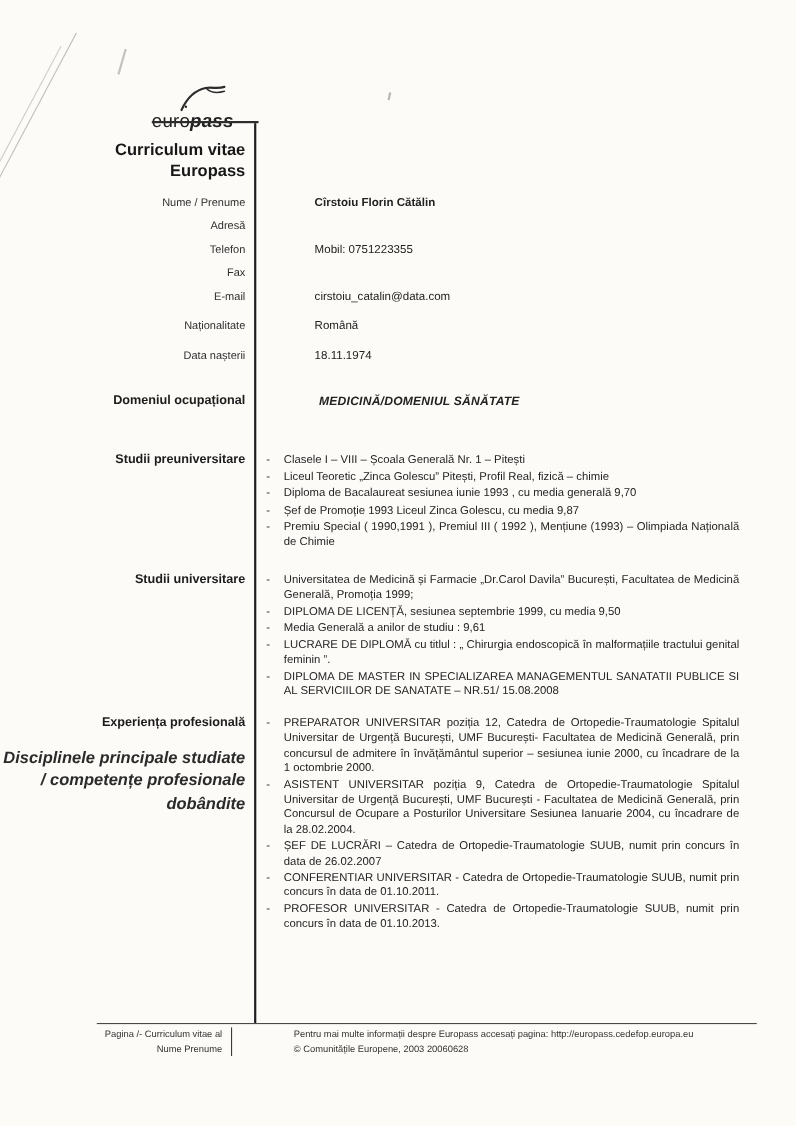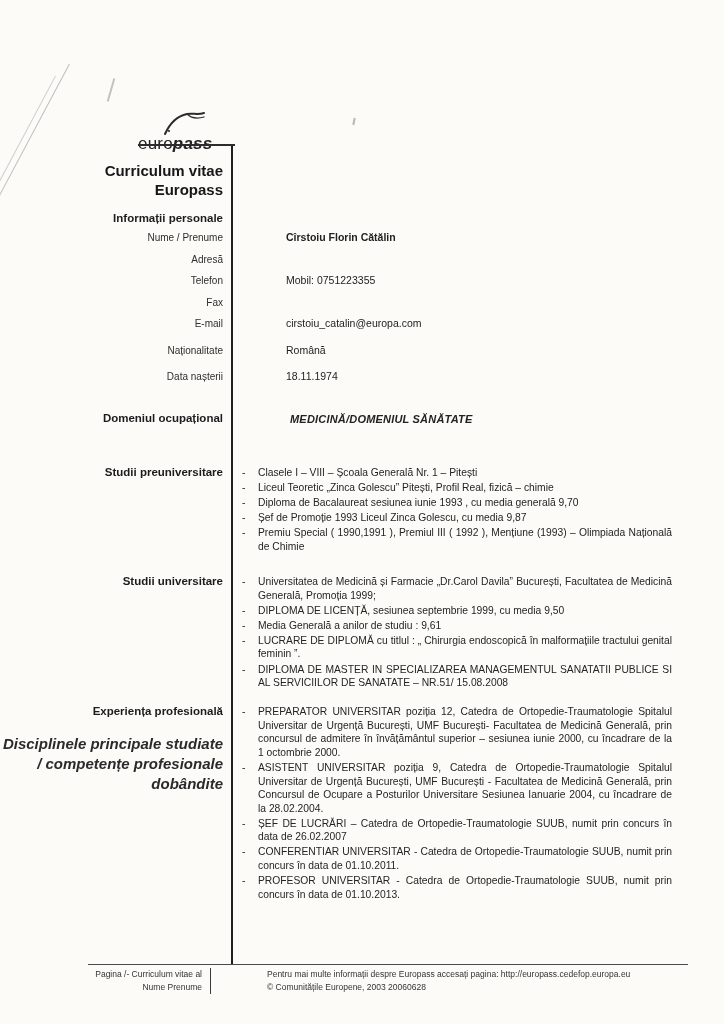--- a/index.html
+++ b/index.html
@@ -3,21 +3,21 @@
 <meta charset="utf-8">
 <style>
   * { margin:0; padding:0; box-sizing:border-box; }
   html,body { background:#ffffff; }
   body {
     width:724px; height:1024px; position:relative; overflow:hidden;
     background:#fcfbf8;
     font-family:"Liberation Sans","DejaVu Sans",sans-serif;
     color:#2b2b2b;
   }
-  .page { position:absolute; inset:0;margin-top:34px; }
+  .page { position:absolute; inset:0; }
 
   
   .art { position:absolute; background:#8a8a8a; opacity:.55; }
   .art-diag1 { left:-48px; top:100px; width:160px; height:1.3px; transform:rotate(-62deg); }
   .art-diag2 { left:-62px; top:112px; width:160px; height:1px; transform:rotate(-62deg); opacity:.4; }
   .art-slash { left:110px; top:44px; width:1.6px; height:24px; transform:rotate(16deg); opacity:.5; }
   .art-tick  { left:353px; top:84px; width:2px; height:7px; transform:rotate(12deg); opacity:.6; }
 
   
   .logo { position:absolute; left:128px; top:76px; width:106px; text-align:left; }
@@ -92,44 +92,40 @@
   <div class="doc">
 
     <div class="row title-row">
       <div class="lcol title">
         <div>Curriculum vitae</div>
         <div>Europass</div>
       </div>
       <div class="rcol"></div>
     </div>
 
-    <div class="row sect-personal">
-      <div class="lcol heading">Informații personale</div>
-      <div class="rcol"></div>
-    </div>
 
     <div class="row prow">
       <div class="lcol label">Nume / Prenume</div>
       <div class="rcol value bold">Cîrstoiu Florin Cătălin</div>
     </div>
     <div class="row prow">
       <div class="lcol label">Adresă</div>
       <div class="rcol value"></div>
     </div>
     <div class="row prow">
       <div class="lcol label">Telefon</div>
       <div class="rcol value">Mobil: 0751223355</div>
     </div>
     <div class="row prow">
       <div class="lcol label">Fax</div>
       <div class="rcol value"></div>
     </div>
     <div class="row prow">
       <div class="lcol label">E-mail</div>
-      <div class="rcol value">cirstoiu_catalin@europa.com</div>
+      <div class="rcol value">cirstoiu_catalin@data.com</div>
     </div>
     <div class="row prow gap">
       <div class="lcol label">Naționalitate</div>
       <div class="rcol value">Română</div>
     </div>
     <div class="row prow gap">
       <div class="lcol label">Data nașterii</div>
       <div class="rcol value">18.11.1974</div>
     </div>
 

